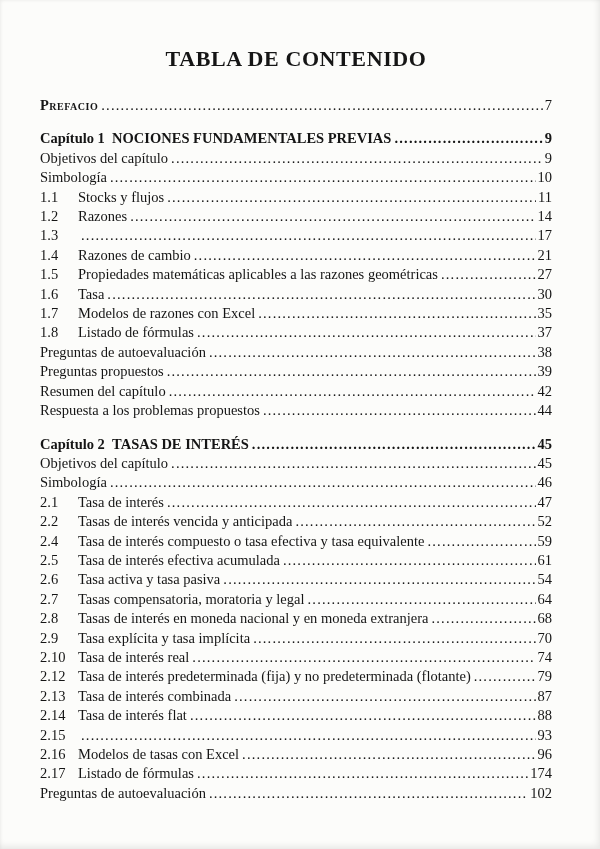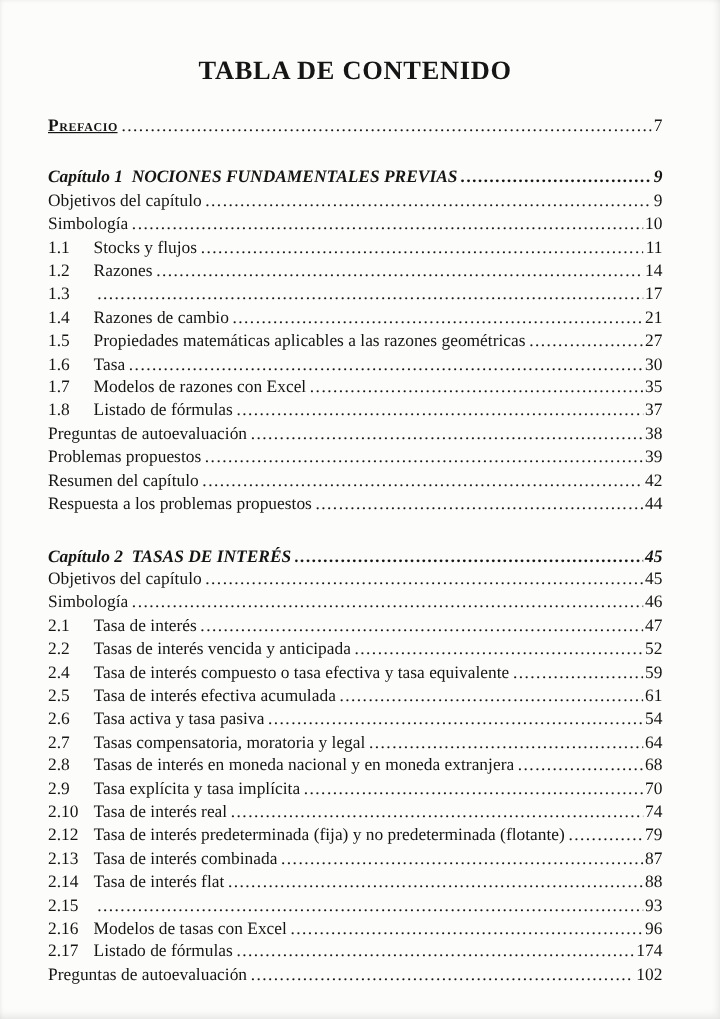--- a/index.html
+++ b/index.html
@@ -25,21 +25,21 @@
     letter-spacing: 0.6px;
     margin: 0 0 24px 0;
   }
   .row {
     display: flex;
     align-items: baseline;
     font-size: 14.5px;
     line-height: 19.4px;
     white-space: nowrap;
   }
-  .row.gap { margin-top: 24px; font-style: italic; }
+  .row.gap { margin-top: 14px; }
   .row .num {
     flex: 0 0 38px;
     width: 38px;
   }
   .row .label { flex: 0 1 auto; overflow: hidden; }
   .row .dots {
     flex: 1 1 0;
     overflow: hidden;
     margin: 0 2px 0 3px;
     min-width: 0;
@@ -47,21 +47,20 @@
   .row .dots::before {
     content: "..................................................................................................................................................";
     letter-spacing: 1.2px;
   }
   .row .page-num { flex: 0 0 auto; }
   .row.chapter { font-weight: bold; }
   .row.prefacio .label {
     font-variant: small-caps;
     font-weight: bold;
     letter-spacing: 0.5px;
-    text-decoration: underline;
   }
 </style>
 </head>
 <body>
 
 <div class="page">
   <h1 class="title">TABLA DE CONTENIDO</h1>
   <div id="toc-list">
       <div class="row prefacio">
         <span class="label">Prefacio</span>
@@ -129,21 +128,21 @@
         <span class="label">Listado de fórmulas</span>
         <span class="dots"></span>
         <span class="page-num">37</span>
       </div>
       <div class="row plain">
         <span class="label">Preguntas de autoevaluación</span>
         <span class="dots"></span>
         <span class="page-num">38</span>
       </div>
       <div class="row plain">
-        <span class="label">Problemas propuestos</span>
+        <span class="label">Preguntas propuestos</span>
         <span class="dots"></span>
         <span class="page-num">39</span>
       </div>
       <div class="row plain">
         <span class="label">Resumen del capítulo</span>
         <span class="dots"></span>
         <span class="page-num">42</span>
       </div>
       <div class="row plain">
         <span class="label">Respuesta a los problemas propuestos</span>

